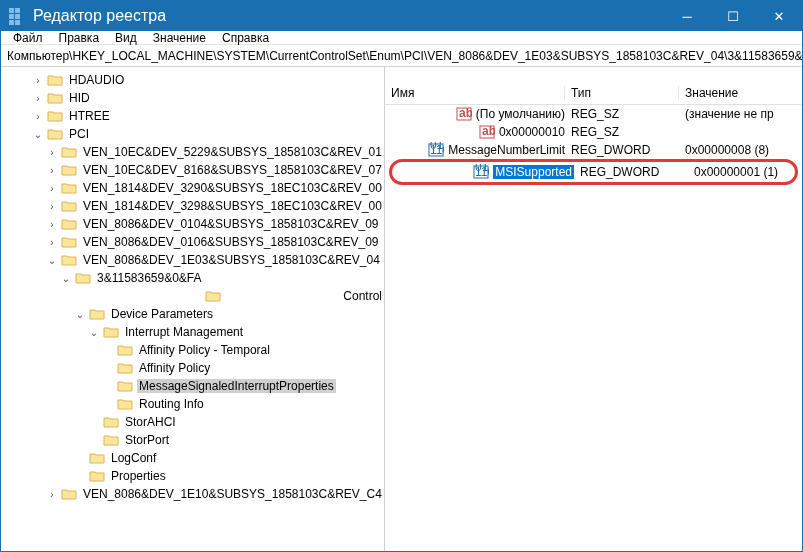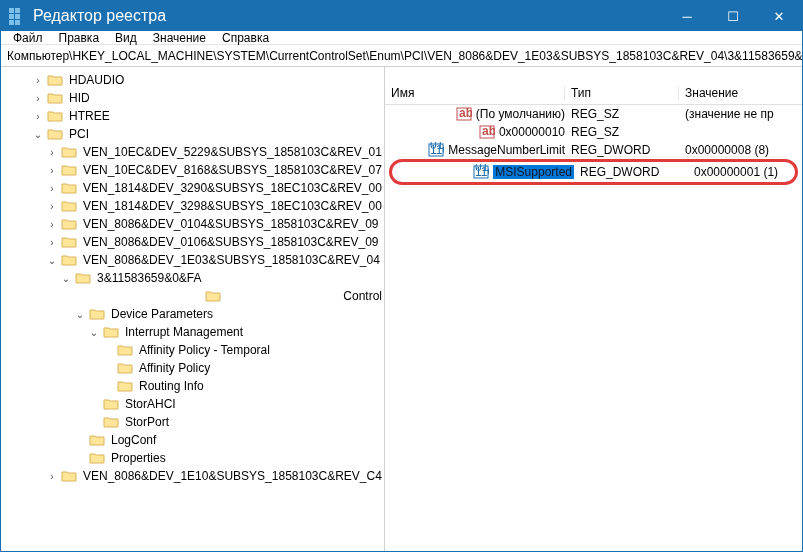--- a/index.html
+++ b/index.html
@@ -29,21 +29,21 @@
 .list-headers { display: flex; border-bottom: 1px solid #e0e0e0; height: 24px; align-items: center; background: #fff; position: sticky; top: 2px; margin-top: 14px; }
 .col-name { width: 180px; padding-left: 6px; border-right: 1px solid #e8e8e8; }
 .col-type { width: 114px; padding-left: 6px; border-right: 1px solid #e8e8e8; }
 .col-val { flex: 1; padding-left: 6px; }
 .row { display: flex; height: 18px; align-items: center; }
 .row .cell-name { width: 180px; display: flex; align-items: center; padding-left: 4px; overflow: hidden; white-space: nowrap; justify-content: flex-end; }
 .row .cell-type { width: 114px; padding-left: 6px; }
 .row .cell-val { flex: 1; padding-left: 6px; white-space: nowrap; overflow: hidden; }
 .valicon { width: 16px; height: 16px; margin-right: 4px; flex-shrink: 0; }
 .highlight-wrap { border: 3px solid #e13a3a; border-radius: 14px; padding: 1px 2px; margin: 0 4px; }
-.row.sel .cell-name .txt { background: #0078d7; color: #0f172a; padding: 0 2px; }
+.row.sel .cell-name .txt { background: #0078d7; color: #ffffff; padding: 0 2px; }
 </style>
 </head>
 <body>
 
 <div class="titlebar">
   <span class="appicon">
       <span></span>
       <span></span>
       <span></span>
       <span></span>
@@ -217,20 +217,29 @@
         <span class="node-label">Affinity Policy - Temporal</span>
       </div>
       <div class="node" style="padding-left: 96px;">
         <span class="toggle"></span>
         <span class="folder">
           <svg width="16" height="14" viewBox="0 0 16 14">
             <path d="M1 3 L6 3 L7 4 L15 4 L15 12 L1 12 Z" fill="#ffe598" stroke="#d9b45a"></path>
           </svg>
         </span>
         <span class="node-label">Affinity Policy</span>
+      </div>
+      <div class="node" style="padding-left: 96px;">
+        <span class="toggle"></span>
+        <span class="folder">
+          <svg width="16" height="14" viewBox="0 0 16 14">
+            <path d="M1 3 L6 3 L7 4 L15 4 L15 12 L1 12 Z" fill="#ffe598" stroke="#d9b45a"></path>
+          </svg>
+        </span>
+        <span class="node-label sel">MessageSignaledInterruptProperties</span>
       </div>
       <div class="node" style="padding-left: 96px;">
         <span class="toggle"></span>
         <span class="folder">
           <svg width="16" height="14" viewBox="0 0 16 14">
             <path d="M1 3 L6 3 L7 4 L15 4 L15 12 L1 12 Z" fill="#ffe598" stroke="#d9b45a"></path>
           </svg>
         </span>
         <span class="node-label">Routing Info</span>
       </div>

